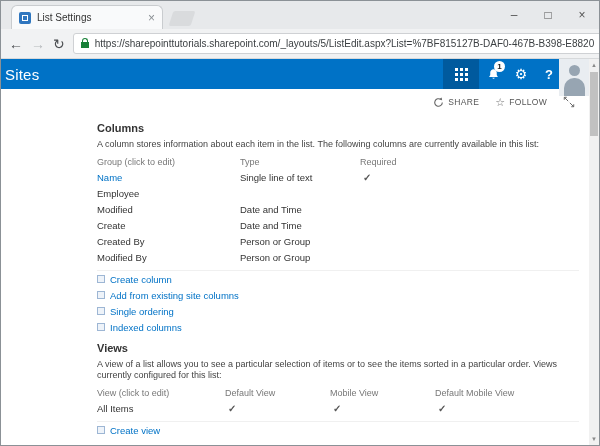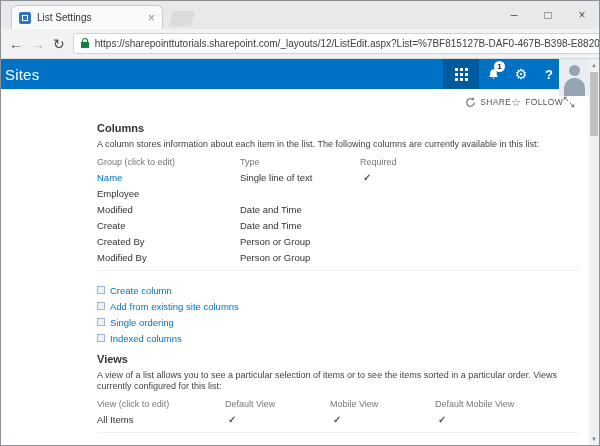--- a/index.html
+++ b/index.html
@@ -48,39 +48,39 @@
            font-weight:bold; padding:0 2px; }
   .help { font-weight:bold; font-size:13px; }
   .avatar-space { width:36px; }
   .avatar { position:absolute; top:58px; right:10px; width:30px; height:37px; background:#e9edf1;
             overflow:hidden; cursor:pointer; z-index:3; }
   .avatar .head { position:absolute; top:6px; left:10px; width:11px; height:11px; border-radius:50%; background:#97a5b2; }
   .avatar .body { position:absolute; top:19px; left:5px; width:21px; height:18px; border-radius:10px 10px 0 0; background:#97a5b2; }
 
   
   .actionbar { height:26px; background:#fff; display:flex; align-items:center; justify-content:flex-end;
-               padding-right:60px; }
+               gap:16px; padding-right:60px; }
   .action { display:flex; align-items:center; gap:4px; font-size:8.5px; color:#555;
             letter-spacing:.3px; cursor:pointer; }
   .fstar { font-size:11px; color:#777; line-height:1; }
   .focusbtn { cursor:pointer; display:flex; margin-right:-36px; }
 
   
   .content { position:absolute; top:114px; left:0; right:10px; bottom:0; padding:6px 0 0 96px;
              overflow:hidden; background:#fff; }
   .section-title { font-size:11px; font-weight:bold; color:#333; line-height:14px; margin-bottom:4px; }
   .desc { font-size:9px; color:#444; line-height:11px; max-width:482px; margin-bottom:6px; }
   .cgrid { display:grid; grid-template-columns:143px 120px 1fr; }
   .vgrid { display:grid; grid-template-columns:128px 105px 105px 1fr; }
   .thead { color:#777; font-size:9px; line-height:12px; margin:2px 0; }
   .trow  { font-size:9.5px; line-height:16px; color:#333; }
   .cell-link { color:#0072c6; cursor:pointer; }
   .cell-name { cursor:pointer; }
   .check { color:#555; font-weight:bold; font-size:10px; padding-left:3px; }
-  .linklist { margin:4px 0 2px; border-top:1px solid #f0f0f0; padding-top:11px; width:482px; }
+  .linklist { margin:4px 0 2px; border-top:1px solid #f0f0f0; padding-top:0; width:482px; }
   .linkrow { display:flex; align-items:center; gap:5px; height:16px; cursor:pointer; }
   .sq { width:8px; height:8px; border:1px solid #9db6d4; background:#eef3f9; display:inline-block; flex:none; }
   .splink { color:#0072c6; font-size:9.5px; text-decoration:none; }
   .views-title { margin-top:6px; }
 
   
   .scrollbar { position:absolute; top:58px; right:0; bottom:0; width:10px; background:#f1f1f1; z-index:4; }
   .sarrow { position:absolute; left:0; width:10px; height:12px; color:#8a8a8a; font-size:6px;
             display:flex; align-items:center; justify-content:center; cursor:pointer; }
   .sarrow.up { top:0; }
@@ -105,21 +105,21 @@
       <span class="wbtn">×</span>
     </div>
   </div>
 
   <div class="toolbar">
     <span class="navbtn">←</span>
     <span class="navbtn disabled">→</span>
     <span class="navbtn">↻</span>
     <div class="addressbar">
       <span class="padlock"></span>
-      <span class="url">https://sharepointtutorials.sharepoint.com/_layouts/12/ListEdit.aspx?List=%7BF815127B-DAF0-467B-B398-E8820</span>
+      <span class="url">https://sharepointtutorials.sharepoint.com/_layouts/5/ListEdit.aspx?List=%7BF815127B-DAF0-467B-B398-E8820</span>
 
     </div>
 
   </div>
 
   <div class="suitebar">
     <span class="site-title">Sites</span>
     <div class="suite-icons">
       <span class="waffle-tile">
         <span class="waffle">

